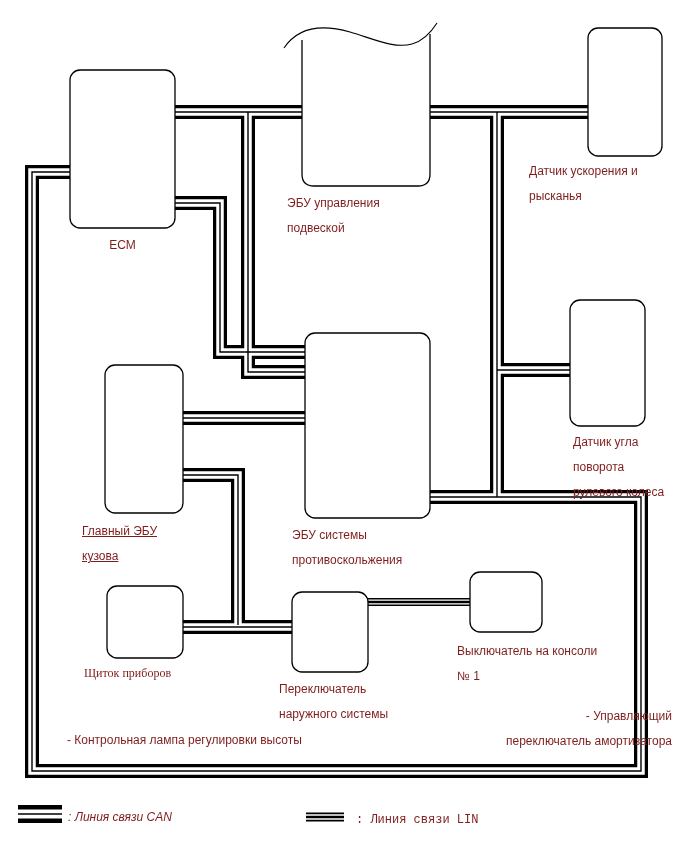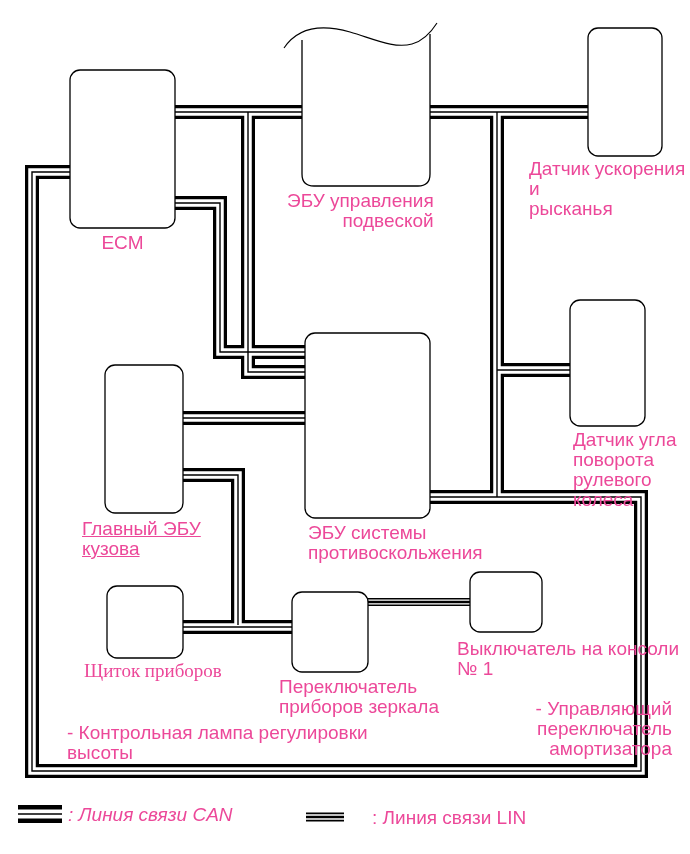--- a/index.html
+++ b/index.html
@@ -7,24 +7,24 @@
     position:relative;
     width:690px;height:854px;
     background:#ffffff;
     font-family:"Liberation Sans","DejaVu Sans",sans-serif;
     color:#000;
     overflow:hidden;
   }
   .stage svg{position:absolute;left:0;top:0;}
   .lbl{
     position:absolute;
-    font-size:19px;
-    line-height:20px;
+    font-size:12px;
+    line-height:25px;
     white-space:pre-line;
-    color:#ec4899;
+    color:#7f1d1d;
   }
   .lbl.center{text-align:center;}
   .notes .note{margin:0 0 8px 0;}
 </style>
 </head>
 <body>
 
 <div class="stage">
 
   <svg width="690" height="854" viewBox="0 0 690 854">
@@ -90,49 +90,49 @@
     </g>
     <g fill="none">
       <path d="M 306 817 H 344" stroke="#000" stroke-width="9"></path>
       <path d="M 306 817 H 344" stroke="#fff" stroke-width="5.5"></path>
       <path d="M 306 817 H 344" stroke="#000" stroke-width="2.5"></path>
     </g>
   </svg>
 
   <div class="lbl center" style="left:70px;top:233px;width:105px;">ECM</div>
 
-  <div class="lbl" style="left:287px;top:191px;text-align:right;">ЭБУ управления
+  <div class="lbl" style="left:287px;top:191px;">ЭБУ управления
 подвеской</div>
 
   <div class="lbl" style="left:529px;top:159px;">Датчик ускорения и
 рысканья</div>
 
   <div class="lbl" style="left:539px;top:430px;margin-left:34px;">Датчик угла поворота
 рулевого колеса</div>
 
   <div class="lbl" style="left:82px;top:519px;text-decoration:underline;">Главный ЭБУ
 кузова</div>
 
-  <div class="lbl" style="left:308px;top:523px;">ЭБУ системы
+  <div class="lbl" style="left:292px;top:523px;">ЭБУ системы
 противоскольжения</div>
 
   <div class="lbl" style="left:84px;top:661px;font-family:Liberation Serif, serif;">Щиток приборов</div>
 
   <div class="lbl" style="left:279px;top:677px;">Переключатель
-приборов зеркала</div>
+наружного системы</div>
 
   <div class="lbl" style="left:457px;top:639px;">Выключатель на консоли
 № 1</div>
 
   <div class="lbl notes" style="left:67px;top:703px;width:330px;">
     <div class="note">- Контрольная лампа регулировки высоты</div>
   </div>
 
   <div class="lbl notes" style="left:457px;top:679px;width:215px;">
     <div class="note" style="margin-bottom:0;text-align:right;">- Управляющий
 переключатель амортизатора</div>
   </div>
 
   <div class="lbl" style="left:68px;top:805px;font-style:italic;">: Линия связи CAN</div>
 
-  <div class="lbl" style="left:372px;top:808px;">: Линия связи LIN</div>
+  <div class="lbl" style="left:356px;top:808px;font-family:Liberation Mono, monospace;">: Линия связи LIN</div>
 
 </div>
 
 </body></html>

